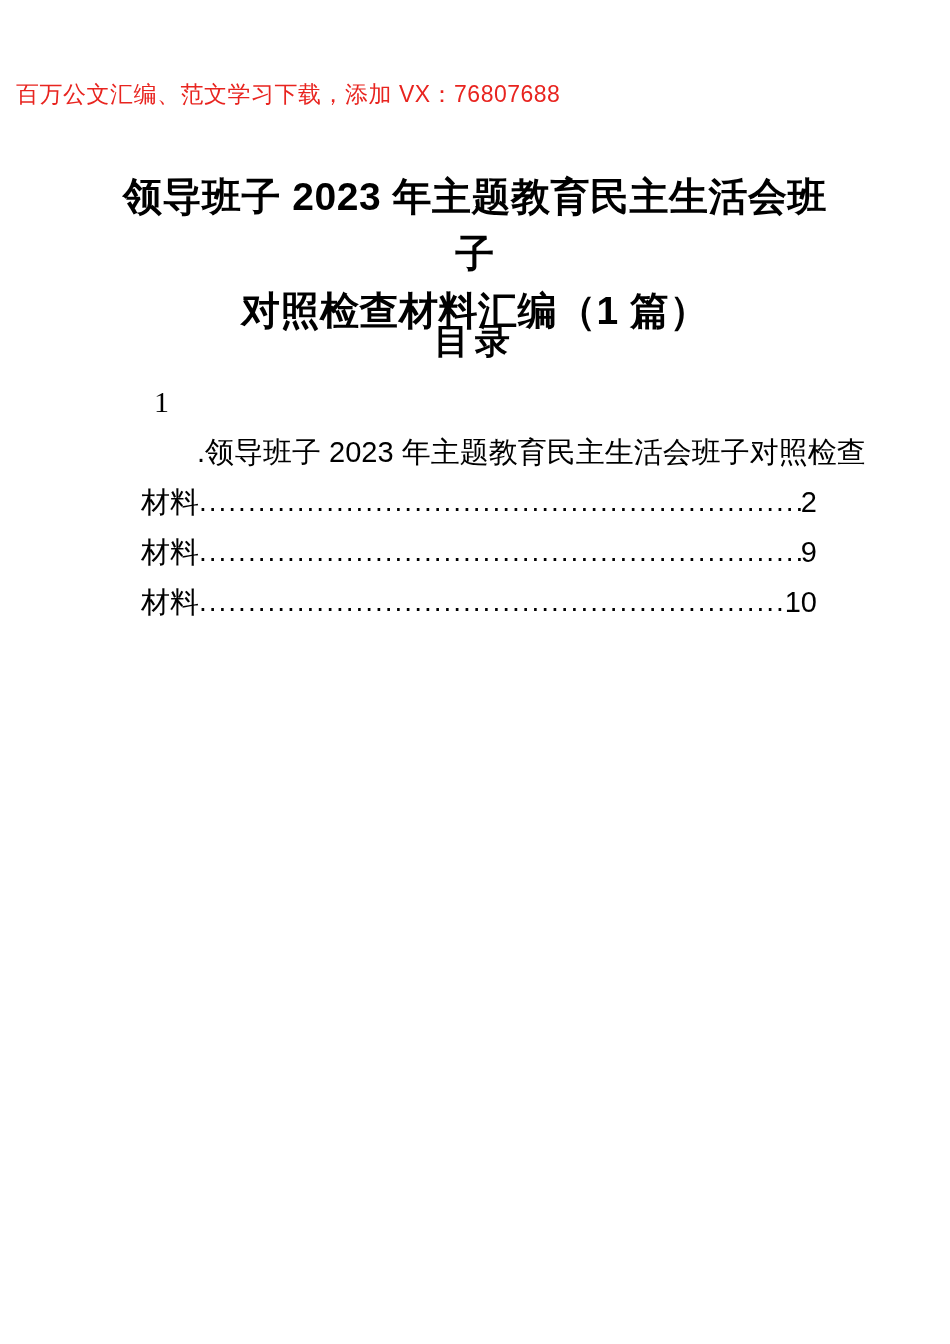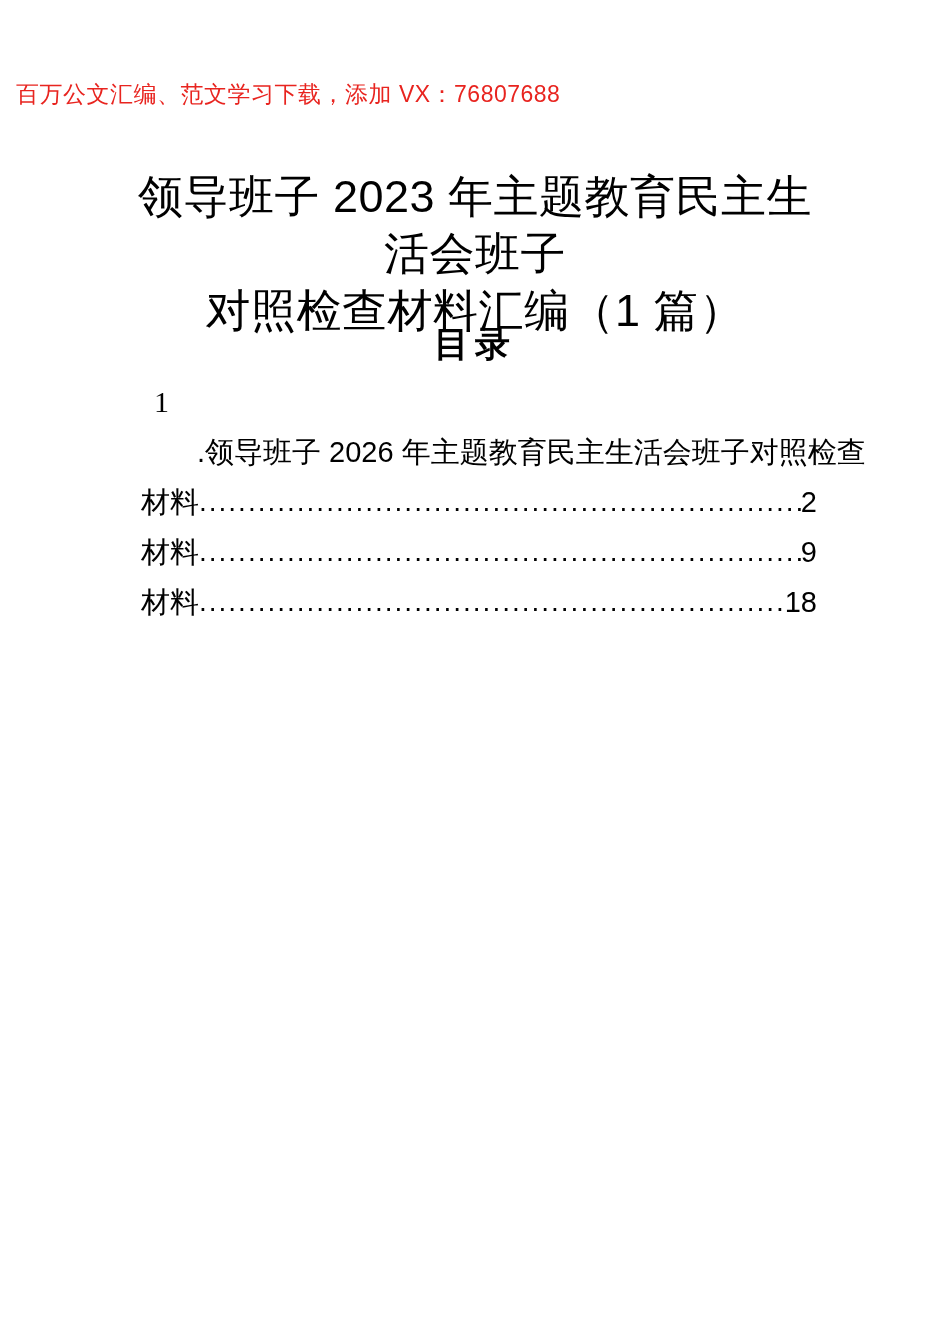--- a/index.html
+++ b/index.html
@@ -25,35 +25,36 @@
     line-height: 26px;
     color: #e8241f;
     letter-spacing: 0.5px;
   }
   .title {
     position: absolute;
     top: 168px;
     left: 120px;
     width: 710px;
     text-align: center;
-    font-size: 45px;
-    font-weight: 400;
+    font-size: 39px;
+    font-weight: 700;
     line-height: 57px;
     letter-spacing: 0.5px;
   }
   .toc-heading {
     position: absolute;
     top: 322px;
     left: 0;
     width: 100%;
     text-align: center;
     font-size: 35px;
     font-weight: 700;
     letter-spacing: 6px;
     line-height: 44px;
+    font-family: Liberation Mono, monospace;
   }
   .toc {
     position: absolute;
     top: 377px;
     left: 141px;
     width: 676px;
     font-size: 29px;
     line-height: 50px;
   }
   .stray-number {
@@ -94,38 +95,38 @@
     <div>对照检查材料汇编（1 篇）</div>
   </div>
 
   <div class="toc-heading">目录</div>
 
   <div class="toc">
 
     <div class="stray-number">1</div>
 
     <div>
-      <div class="entry-line1">.领导班子 2026 年主题教育民主生活会班子对照检查</div>
+      <div class="entry-line1">.领导班子 2023 年主题教育民主生活会班子对照检查</div>
       <div class="entry-line2">
         <span class="entry-wrap">材料</span>
         <span class="leader-dots">........................................................................................................................</span>
         <span class="page-num">2</span>
       </div>
     </div>
 
     <div>
       <div class="entry-line2">
         <span class="entry-wrap">材料</span>
         <span class="leader-dots">........................................................................................................................</span>
         <span class="page-num">9</span>
       </div>
     </div>
 
     <div>
       <div class="entry-line2">
         <span class="entry-wrap">材料</span>
         <span class="leader-dots">........................................................................................................................</span>
-        <span class="page-num">18</span>
+        <span class="page-num">10</span>
       </div>
     </div>
 
   </div>
 </div>
 
 </body></html>

